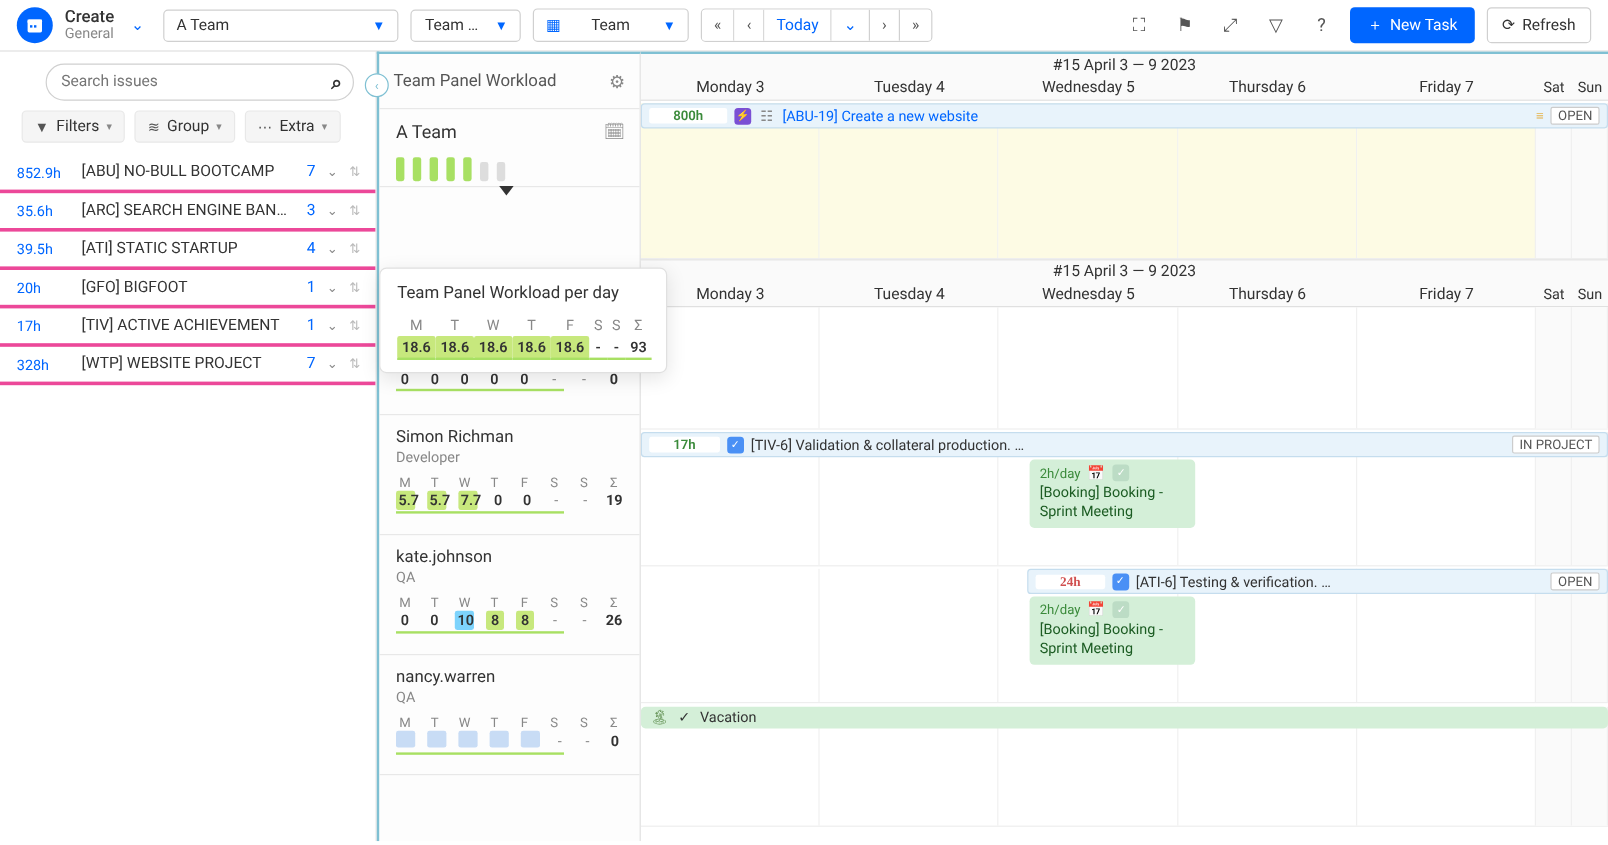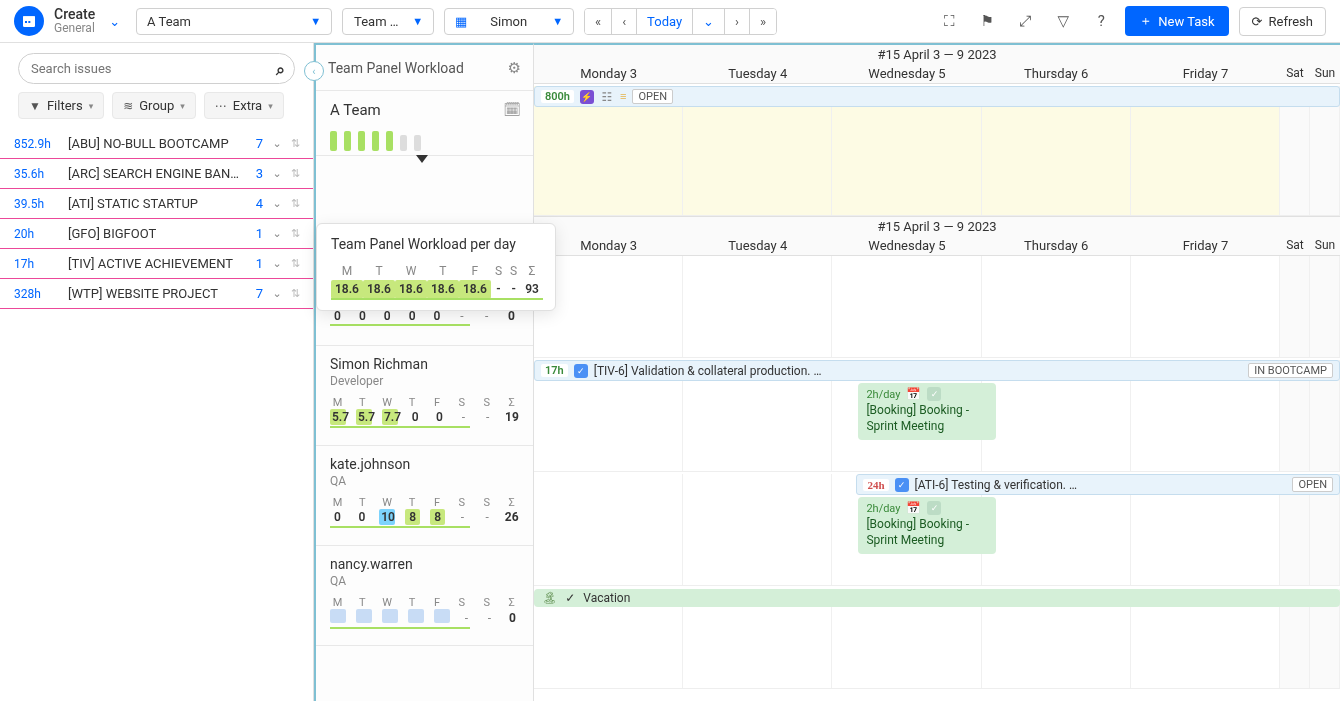--- a/index.html
+++ b/index.html
@@ -31,32 +31,32 @@
   .topbar-spacer { flex: 1; }
   .icon-btn { width: 28px; height: 28px; display: flex; align-items: center; justify-content: center; color: #555; cursor: pointer; font-size: 15px; }
   .new-task-btn { background: #0066ff; color: #fff; border: none; border-radius: 4px; padding: 6px 14px; font-size: 13px; cursor: pointer; display: flex; align-items: center; gap: 6px; }
   .refresh-btn { border: 1px solid #d0d0d0; border-radius: 4px; padding: 6px 12px; font-size: 13px; background: #fff; cursor: pointer; display: flex; align-items: center; gap: 6px; color: #333; }
   
   
   .main { display: flex; height: calc(100vh - 46px); }
   
   
   .sidebar { width: 314px; border-right: 1px solid #e0e0e0; display: flex; flex-direction: column; }
-  .search-wrap { padding: 10px 18px 8px; }
+  .search-wrap { padding: 10px 18px 8px; margin-left: 20px; }
   .search-box { position: relative; }
   .search-box input { width: 100%; border: 1px solid #d0d0d0; border-radius: 16px; padding: 7px 36px 7px 12px; font-size: 13px; }
   .search-box .mag { position: absolute; right: 10px; top: 50%; transform: translateY(-50%); color: #333; font-size: 16px; font-weight: bold; }
   
   .filter-row { display: flex; gap: 8px; padding: 0 18px 10px; }
   .pill { border: 1px solid #e8e8e8; background: #f5f5f5; border-radius: 4px; padding: 5px 10px; font-size: 13px; display: flex; align-items: center; gap: 6px; cursor: pointer; }
   .pill .caret { color: #888; font-size: 9px; }
   .pill-icon { color: #555; font-size: 12px; }
   
   .project-list { flex: 1; overflow: auto; }
-  .project-row { display: flex; align-items: center; padding: 7px 8px 7px 14px; border-bottom: 1px solid #ec4899; font-size: 13px; gap: 6px; }
+  .project-row { display: flex; align-items: center; padding: 7px 8px 7px 14px; border-bottom: 3px solid #ec4899; font-size: 13px; gap: 6px; }
   .project-row .hrs { width: 48px; color: #0066ff; font-size: 12px; }
   .project-row .name { flex: 1; color: #333; white-space: nowrap; overflow: hidden; text-overflow: ellipsis; }
   .project-row .cnt { color: #0066ff; min-width: 14px; text-align: right; }
   .project-row .collapse-ic { color: #888; width: 16px; text-align: center; font-size: 11px; }
   .project-row .drag-ic { color: #bbb; width: 14px; font-size: 11px; }
   
   
   .right { flex: 1; display: flex; position: relative; }
   
   
@@ -105,21 +105,21 @@
   .tl-days { display: flex; font-size: 13px; color: #333; }
   .tl-days div { flex: 1; text-align: center; padding: 2px 0; }
   .tl-days .sat, .tl-days .sun { flex: 0 0 30px; font-size: 12px; }
   .tl-row { position: relative; border-bottom: 1px solid #eee; }
   .grid-bg { display: flex; position: absolute; inset: 0; }
   .grid-bg div { flex: 1; border-right: 1px solid #f0f0f0; }
   .grid-bg .sat, .grid-bg .sun { flex: 0 0 30px; background: #fafafa; }
   .yellow-bg div:not(.sat):not(.sun) { background: #fdfbe4; }
   
   .task-bar { position: relative; margin: 2px 0; background: #e8f3fb; border: 1px solid #c5ddee; border-radius: 3px; padding: 2px 6px; font-size: 12px; display: flex; align-items: center; gap: 6px; z-index: 2; }
-  .task-bar .hrs-badge { background: #fff; border-radius: 2px; padding: 0 4px; font-size: 11px; font-weight: 600; color: #3a8a3a; }
+  .task-bar .hrs-badge { background: #fff; border-radius: 2px; padding: 0 20px; font-size: 11px; font-weight: 600; color: #3a8a3a; }
   .task-bar .hrs-badge.red { color: #d05050; font-family: Liberation Serif, serif; }
   .task-bar .sq { width: 14px; height: 14px; border-radius: 3px; display: inline-flex; align-items: center; justify-content: center; font-size: 9px; color: #fff; flex-shrink: 0; }
   .task-bar .sq.purple { background: #7a4fd4; }
   .task-bar .sq.tree  { color: #888; background: none; font-size: 12px; }
   .task-bar .sq.check { background: #4a90f5; }
   .task-bar .ttl { white-space: nowrap; overflow: hidden; text-overflow: ellipsis; flex: 1; }
   .task-bar .status { background: #fff; border: 1px solid #ccc; border-radius: 2px; padding: 0 5px; font-size: 11px; color: #555; }
   .task-bar .menu-ic { color: #e4b34c; font-size: 11px; }
   .task-bar .link { color: #0066ff; }
 
@@ -161,21 +161,21 @@
   <div class="dropdown dd-team">
     <span class="dd-text">A Team</span>
     <span class="caret">▼</span>
   </div>
   <div class="dropdown dd-scope">
     <span class="dd-text">Team wit…</span>
     <span class="caret">▼</span>
   </div>
   <div class="dropdown dd-period">
     <span class="cal-ic">▦</span>
-    <span class="dd-text">Simon</span>
+    <span class="dd-text">Team</span>
     <span class="caret">▼</span>
   </div>
 
   <div class="nav-btns">
     <button>«</button>
     <button>‹</button>
     <button class="today">
         <span>Today</span>
       </button>
     <button style="color:#0066ff;">⌄</button>
@@ -452,20 +452,21 @@
             <div></div>
             <div></div>
             <div></div>
             <div class="sat"></div>
             <div class="sun"></div>
           </div>
         <div class="task-bar span-full">
           <span class="hrs-badge">800h</span>
           <span class="sq purple">⚡</span>
           <span class="sq tree">☷</span>
+          <span class="ttl link">[ABU-19] Create a new website</span>
           <span class="menu-ic">≡</span>
           <span class="status">OPEN</span>
         </div>
       </div>
 
       <div class="tl-hdr section2-hdr">
         <div class="tl-week-label">#15 April 3 — 9 2023</div>
         <div class="tl-days" id="tl-days-2">
             <div>Monday 3</div>
             <div>Tuesday 4</div>
@@ -496,21 +497,21 @@
             <div></div>
             <div></div>
             <div></div>
             <div class="sat"></div>
             <div class="sun"></div>
           </div>
         <div class="task-bar span-full">
           <span class="hrs-badge">17h</span>
           <span class="sq check">✓</span>
           <span class="ttl">[TIV-6] Validation &amp; collateral production. …</span>
-          <span class="status">IN BOOTCAMP</span>
+          <span class="status">IN PROJECT</span>
         </div>
         <div class="booking-card">
           <div class="booking-hdr">
             <span>2h/day</span>
             <span class="cal-em">📅</span>
             <span class="ok">✓</span>
           </div>
           <div class="booking-txt">[Booking] Booking - Sprint Meeting</div>
         </div>
       </div>

